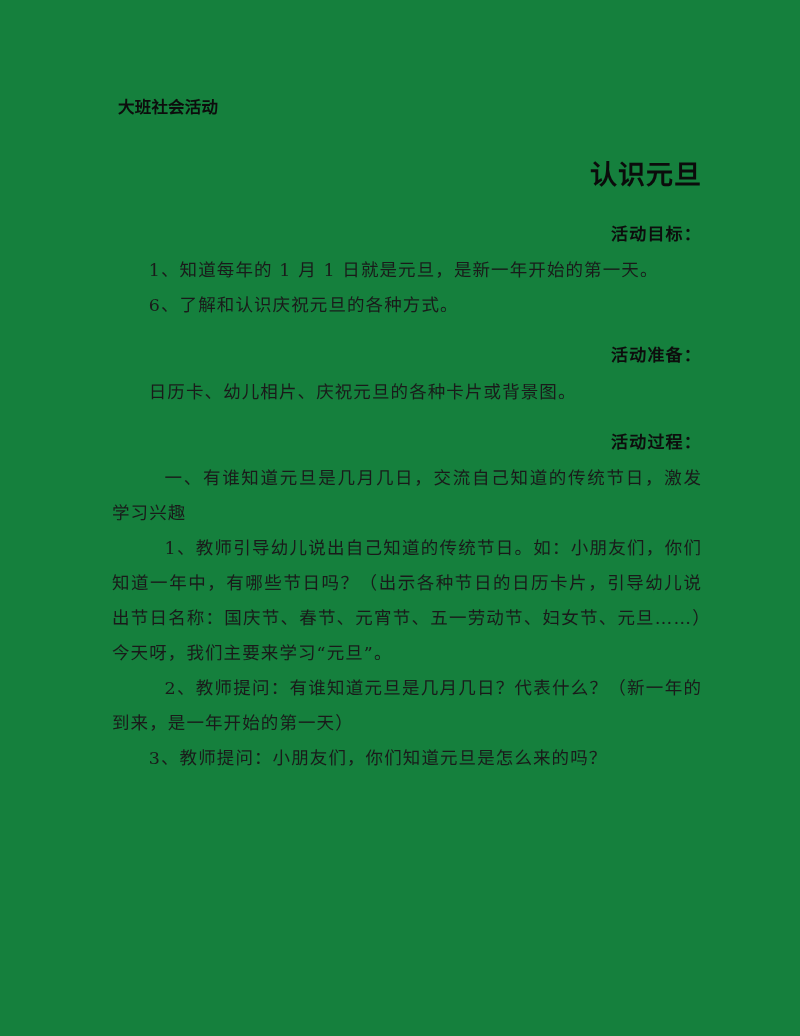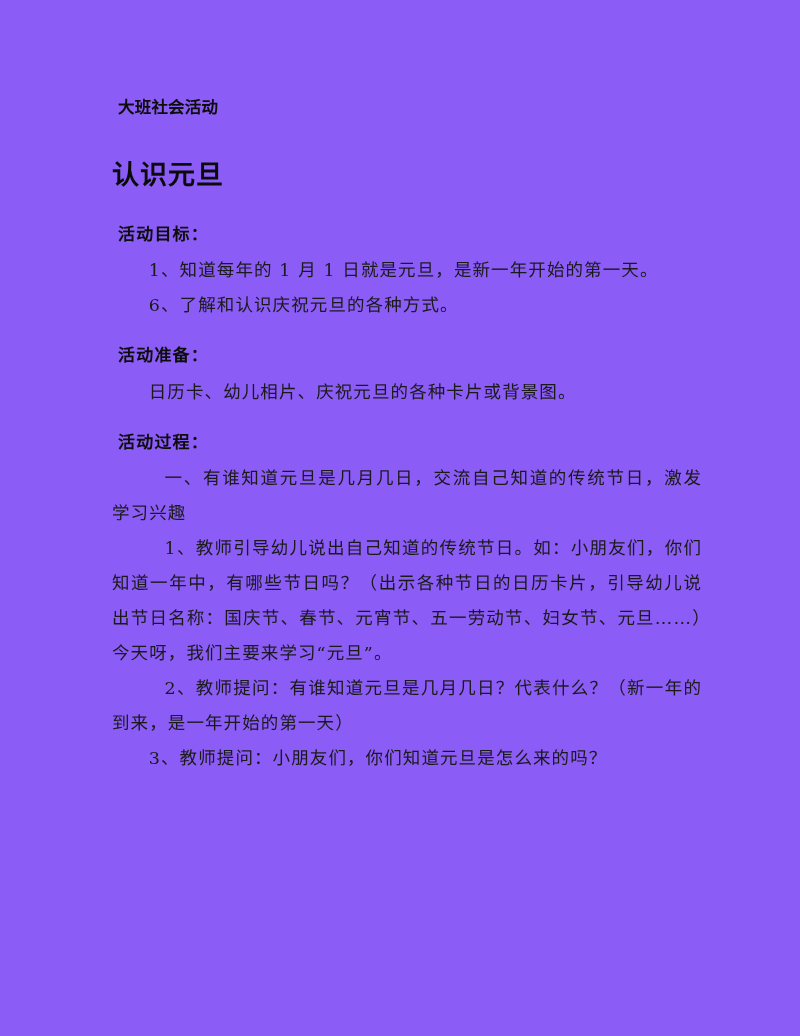--- a/index.html
+++ b/index.html
@@ -18,21 +18,21 @@
     color: #121212;
     -webkit-font-smoothing: antialiased;
   }
 
   .page {
     position: absolute;
     left: 0;
     top: 0;
     width: 800px;
     height: 1036px;
-    background: #8b5cf6;
+    background: #15803d;
   }
 
   
   .content {
     position: absolute;
     left: 112px;
     top: 96px;
     width: 590px;
   }
 
@@ -46,35 +46,36 @@
     margin: 0 0 36px 6px;
     color: #0d0d0d;
   }
 
   
   .doc-title {
     font-family: "DejaVu Serif", "Liberation Serif", serif;
     font-weight: 700;
     font-size: 27px;
     line-height: 1.3;
-    text-align: left;
+    text-align: right;
     letter-spacing: 1px;
     margin: 0 0 30px 0;
     color: #0b0b0b;
   }
 
   
   .section-heading {
     font-family: "DejaVu Serif", "Liberation Serif", serif;
     font-weight: 700;
     font-size: 17px;
     line-height: 1.5;
     letter-spacing: 1.2px;
     margin: 0 0 6px 6px;
     color: #0d0d0d;
+    text-align: right;
   }
 
   .section-block {
     margin-bottom: 16px;
   }
   .section-block:last-child {
     margin-bottom: 16px;
   }
 
   

